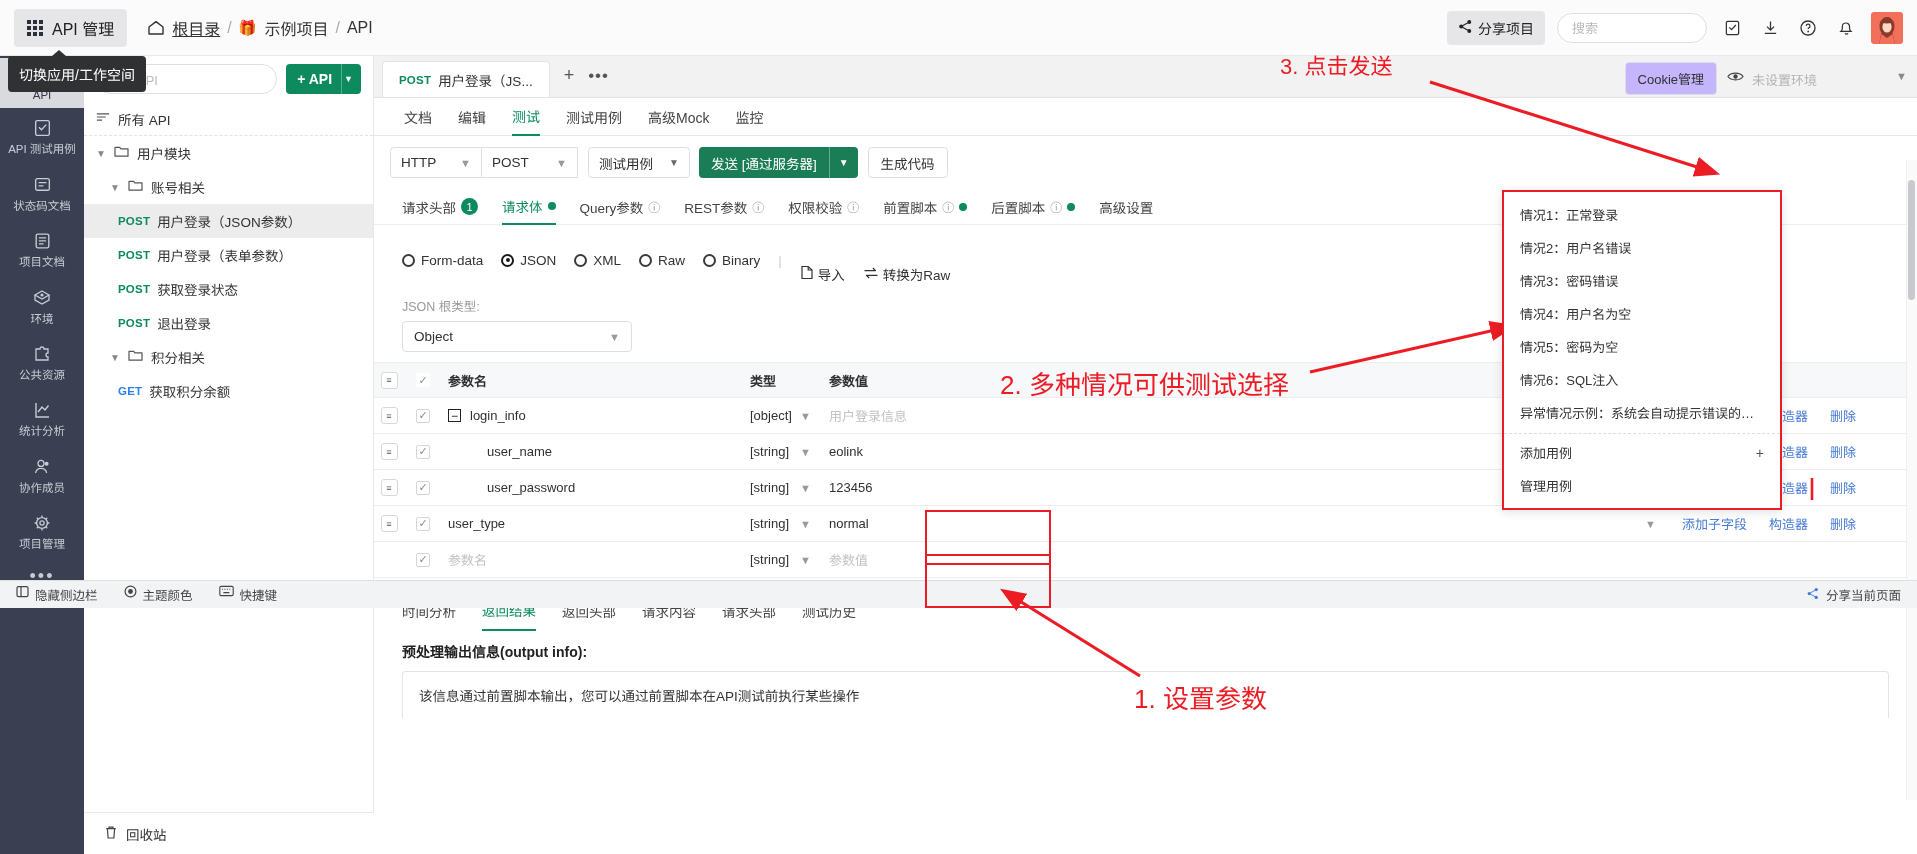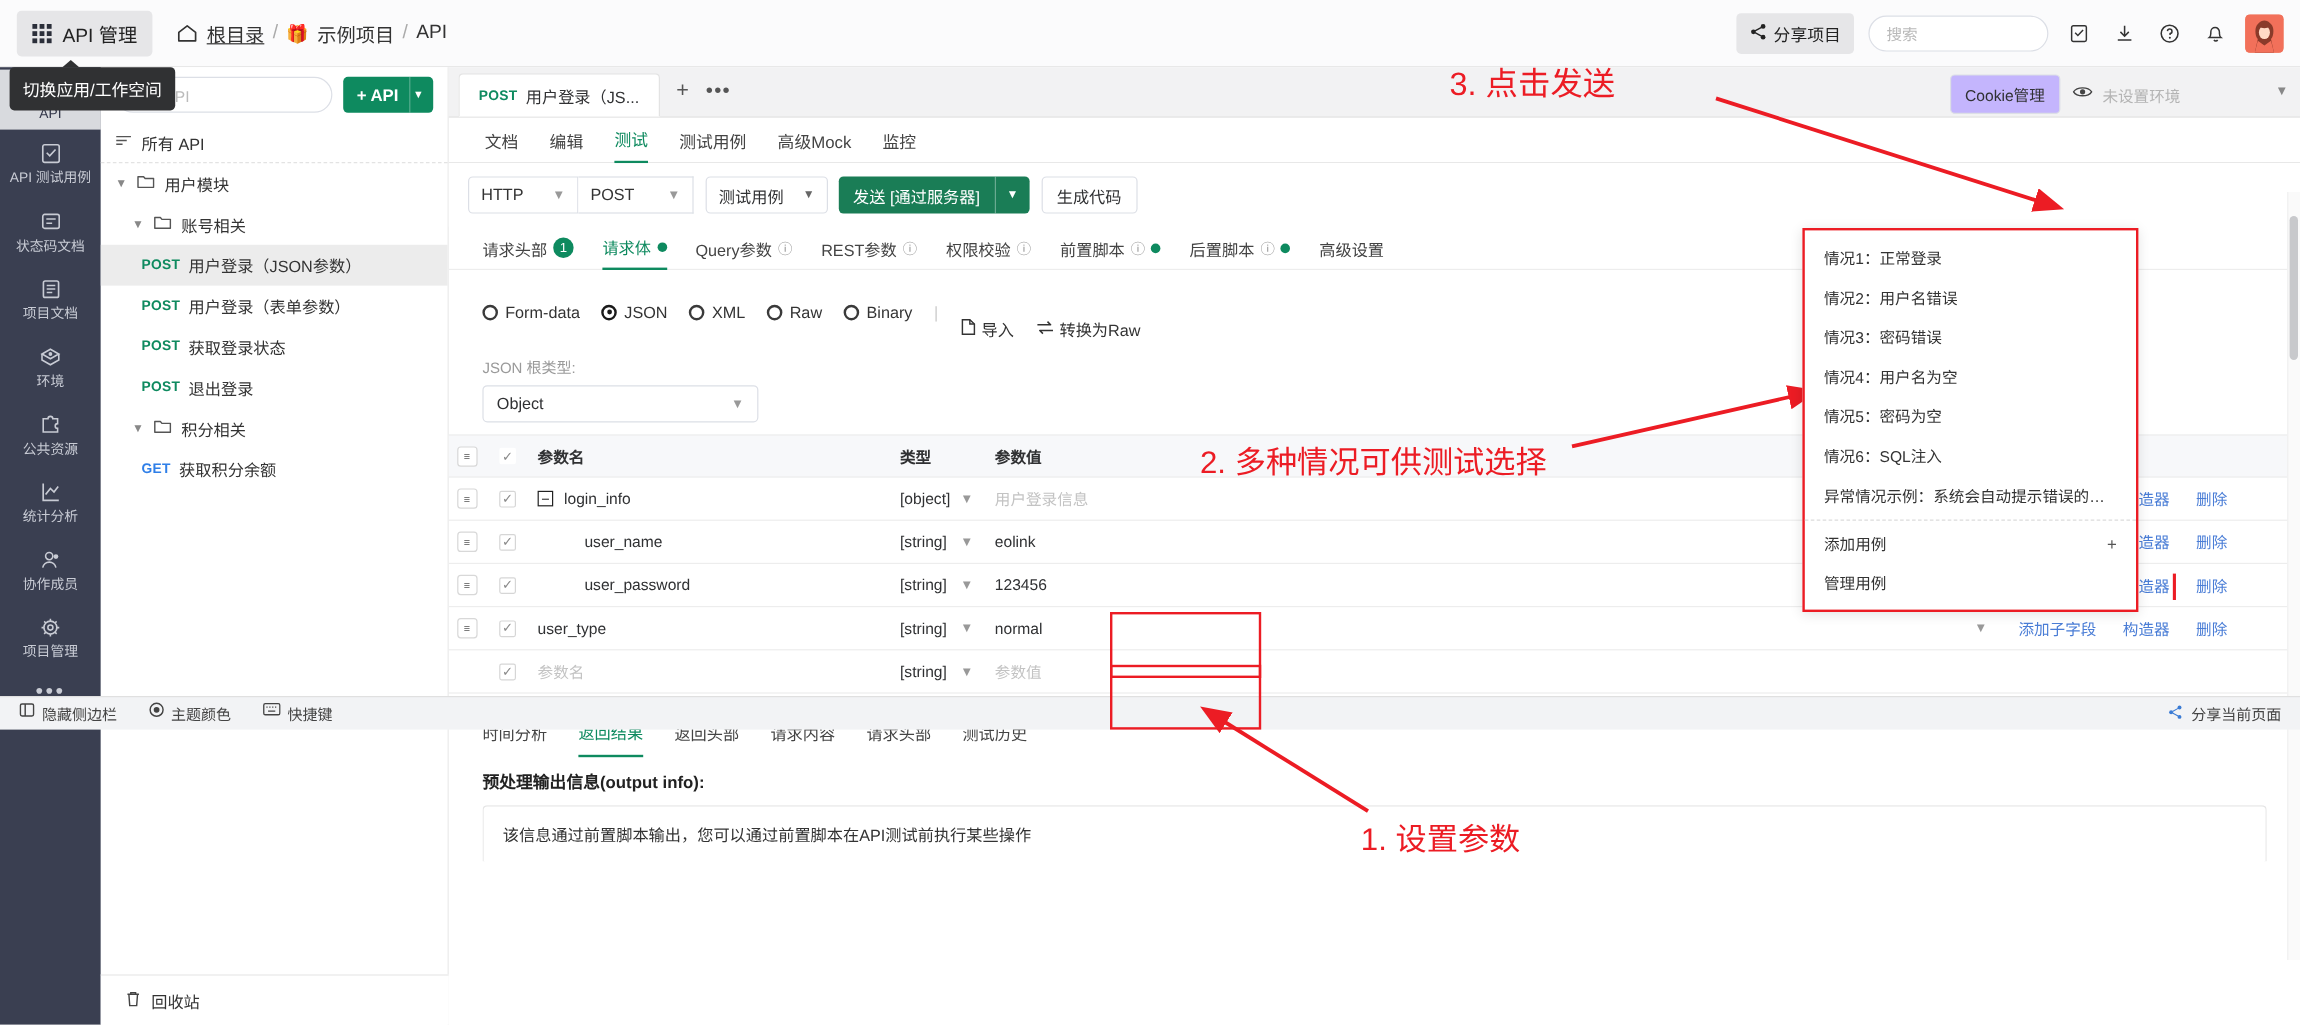--- a/index.html
+++ b/index.html
@@ -896,21 +896,21 @@
     <div class="case-item dashed-top">
       <span>添加用例</span>
       <span class="plus-r">+</span>
     </div>
     <div class="case-item">管理用例</div>
   </div>
 
   <div class="hl-box" style="left:925px; top:510px; width:126px; height:55px;"></div>
   <div class="hl-box" style="left:925px; top:554px; width:126px; height:54px;"></div>
 
-  <div class="anno" style="left:1208px; top:48px; font-size:27px;">3. 点击发送</div>
+  <div class="anno" style="left:1280px; top:48px; font-size:22px;">3. 点击发送</div>
   <div class="anno" style="left:1000px; top:364px; font-size:26px;">2. 多种情况可供测试选择</div>
   <div class="anno" style="left:1134px; top:678px; font-size:26px;">1. 设置参数</div>
 
   <svg class="arrow-layer">
     <defs>
       <marker id="ah" markerWidth="9" markerHeight="9" refX="1.4" refY="3.2" orient="auto">
         <path d="M0,0 L0,6.4 L8,3.2 z" fill="#ec1c24"></path>
       </marker>
     </defs>
 

